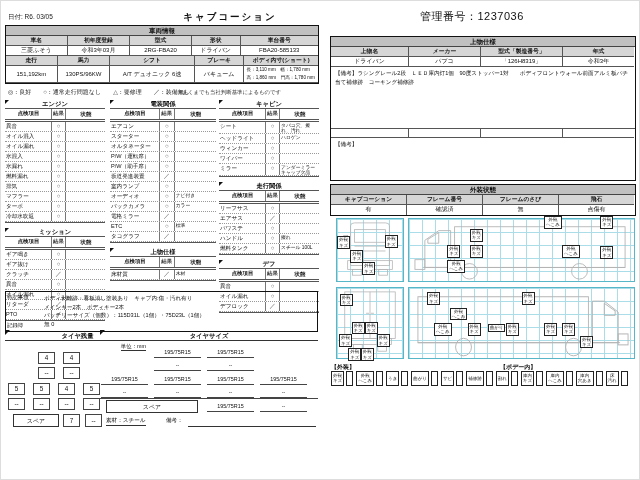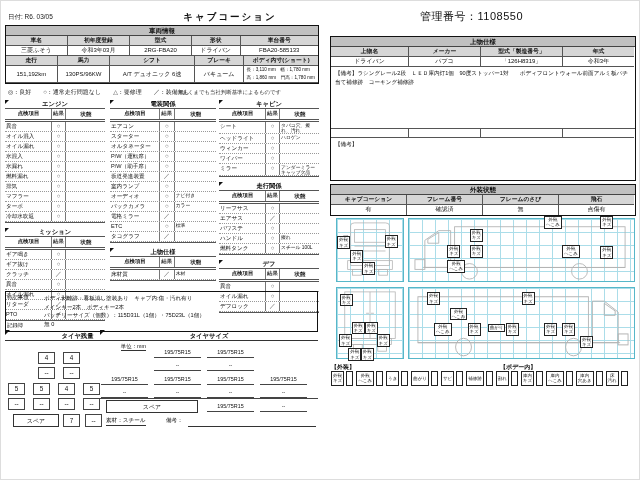--- a/index.html
+++ b/index.html
@@ -70,21 +70,21 @@
 .lbox{border:1px solid #222;font-size:4.5px;line-height:1.2;padding:1px 1px;text-align:center;white-space:pre-line;min-width:12px;display:flex;align-items:center;justify-content:center}
 .lcheck{border:1px solid #222;width:7px;margin-left:2px;background:#fff}
 </style>
 </head>
 <body>
 
 <div class="frame"></div>
 
 <div class="abs hdr-date">日付: R6. 03/05</div>
 <div class="abs hdr-title">キャブコーション</div>
-<div class="abs hdr-ctrl">管理番号：1108550</div>
+<div class="abs hdr-ctrl">管理番号：1237036</div>
 
 <div class="abs gtable" style="left:5px;top:25px;width:314px">
   <div class="band">車両情報</div>
   <div class="g-row g-head">
     <div style="width:62px">車名</div>
     <div style="width:63px">初年度登録</div>
     <div style="width:62px">型式</div>
     <div style="width:49px">形状</div>
     <div style="width:78px">車台番号</div>
   </div>

